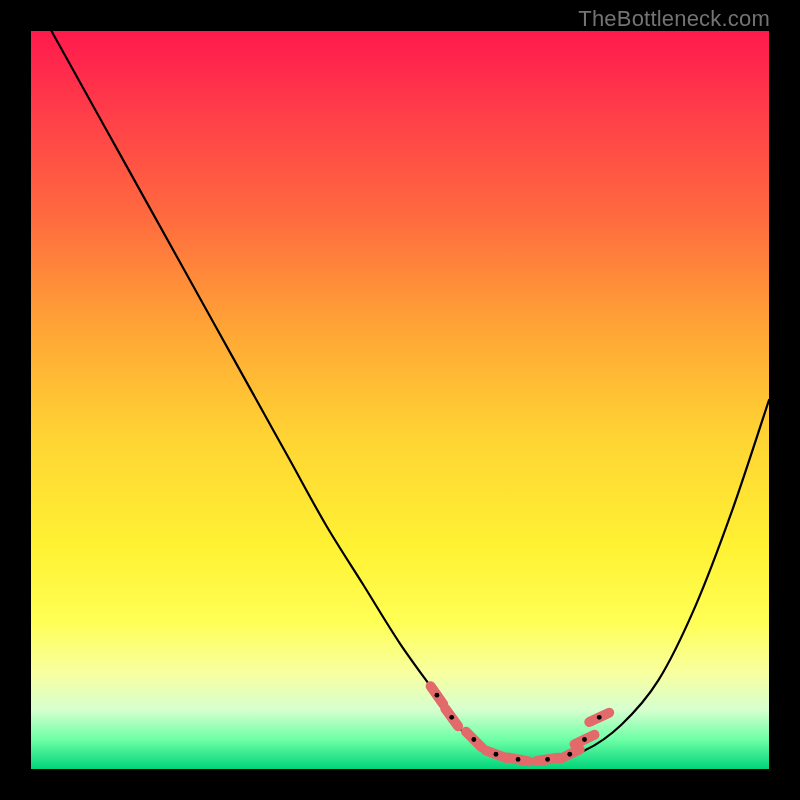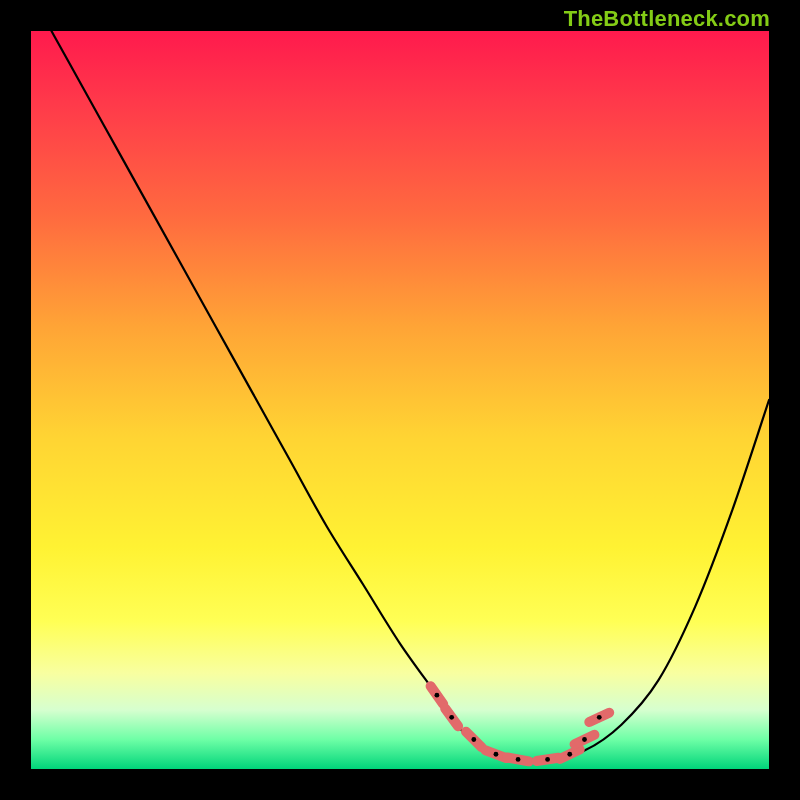--- a/index.html
+++ b/index.html
@@ -40,23 +40,23 @@
   svg.curve {
     position: absolute;
     inset: 0;
     width: 100%;
     height: 100%;
   }
   .watermark {
     position: absolute;
     top: 6px;
     right: 30px;
-    color: #84cc16;
+    color: #737373;
     font-size: 22px;
-    font-weight: 700;
+    font-weight: 400;
     letter-spacing: 0.2px;
     user-select: none;
     margin-left: 36px;
   }
 </style>
 </head>
 <body>
 
 <div class="watermark">TheBottleneck.com</div>
 

